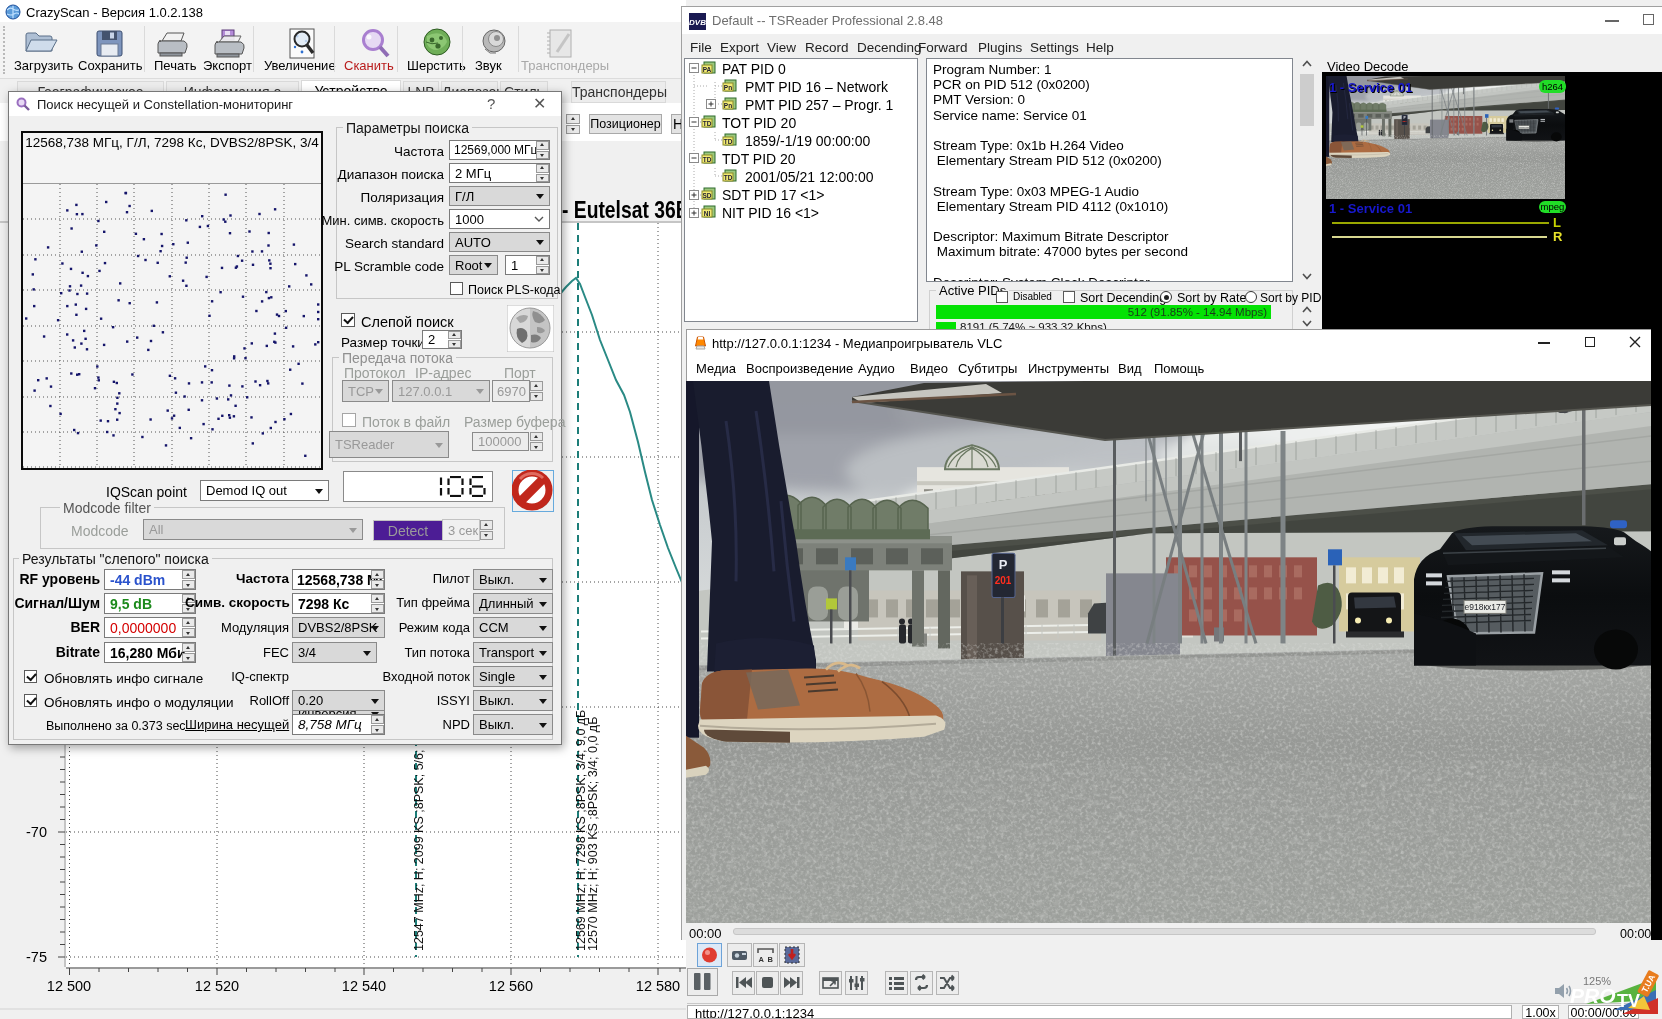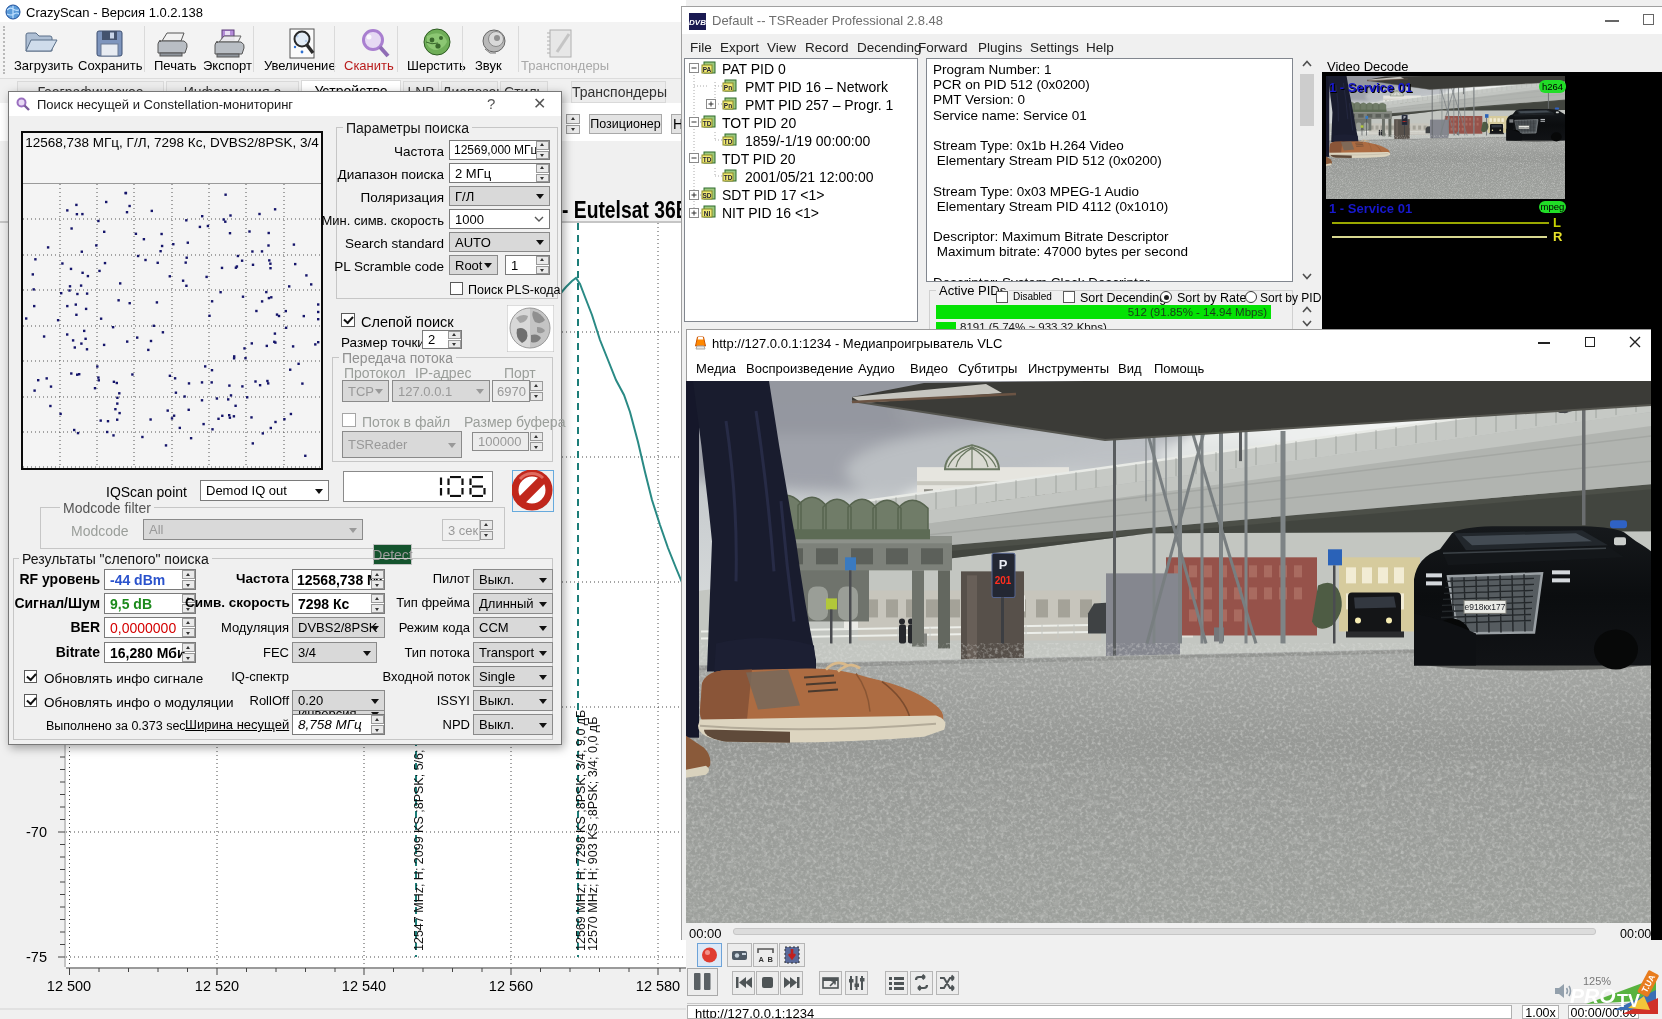--- a/index.html
+++ b/index.html
@@ -529,21 +529,21 @@
 <div class="cbx dis" style="left:342px;top:380px;width:47px;height:22px">TCP<s class="da"></s></div>
 <div class="cbx dis" style="left:392px;top:380px;width:98px;height:22px">127.0.0.1<s class="da"></s></div>
 <div class="cbx dis" style="left:492px;top:380px;width:38px;height:22px;background:#ececec;padding-left:4px">6970</div>
 <div class="sp" style="left:530px;top:381px;width:13px;height:20px">
       <i></i>
       <i></i>
     </div>
 <div class="ck dis" style="left:342px;top:413px;width:14px;height:14px"></div>
 <div class="lab t14 gray" style="left:362px;top:414px">Поток в файл</div>
 <div class="lab t14 gray" style="left:464px;top:414px">Размер буфера</div>
-<div class="cbx dis" style="left:342px;top:431px;width:120px;height:27px">TSReader<s class="da"></s></div>
+<div class="cbx dis" style="left:329px;top:431px;width:120px;height:27px">TSReader<s class="da"></s></div>
 <div class="cbx dis" style="left:472px;top:432px;width:57px;height:19px;background:#ececec">100000</div>
 <div class="sp" style="left:530px;top:432px;width:13px;height:19px">
       <i></i>
       <i></i>
     </div>
 
 <div class="lab t14" style="left:106px;top:484px">IQScan point</div>
 <div class="vbox" style="left:200px;top:480px;width:129px;height:21px">Demod IQ out<s class="da"></s></div>
 <div class="ab" style="left:343px;top:471px;width:150px;height:31px;background:#fff;border:1px solid #8a8a8a"></div>
 <svg class="ab" style="left:434px;top:476px" width="52" height="21" viewBox="0 0 52 21">
@@ -569,21 +569,21 @@
       <circle cx="20" cy="21" r="17" fill="#111" opacity=".55" transform="translate(2.5,1.5)"></circle>
       <circle cx="20" cy="20" r="17" fill="#fff" stroke="#c1271c" stroke-width="7"></circle>
       <rect x="6" y="15.5" width="28" height="9" fill="#c1271c" transform="rotate(-45 20 20)"></rect>
       <path d="M8 9 A16 16 0 0 1 31 8" stroke="#e06a5f" stroke-width="3" fill="none"></path>
     </svg>
 
 <div class="grp" style="left:40px;top:507px;width:465px;height:42px"></div>
 <div class="grplab t14" style="left:60px;top:500px;color:#555">Modcode filter</div>
 <div class="lab t14 gray" style="left:71px;top:523px">Modcode</div>
 <div class="cbx dis" style="left:143px;top:519px;width:220px;height:21px">All<s class="da"></s></div>
-<div class="btn" style="left:373px;top:544px;width:39px;height:21px;background:#14532d;border-color:#c2c2c2;color:#9a9a9a">Detect</div>
+<div class="btn" style="left:373px;top:520px;width:70px;height:21px;background:#4c1d95;border-color:#c2c2c2;color:#9a9a9a">Detect</div>
 <div class="cbx dis" style="left:442px;top:519px;width:38px;height:22px;background:#f0f0f0;border-color:#c2c2c2">3 сек</div>
 <div class="sp" style="left:480px;top:520px;width:13px;height:20px">
       <i></i>
       <i></i>
     </div>
 
 <div class="grp" style="left:13px;top:558px;width:540px;height:182px"></div>
 <div class="grplab t14" style="left:19px;top:551px;color:#111">Результаты "слепого" поиска</div>
 <div class="rlab" style="left:0px;top:571px;width:100px;font-size:14px;font-weight:bold">RF уровень</div>
 <div class="vbox" style="left:104px;top:569px;width:92px;height:21px;font-weight:bold;color:#2a52cc;font-size:14px">-44 dBm</div>

